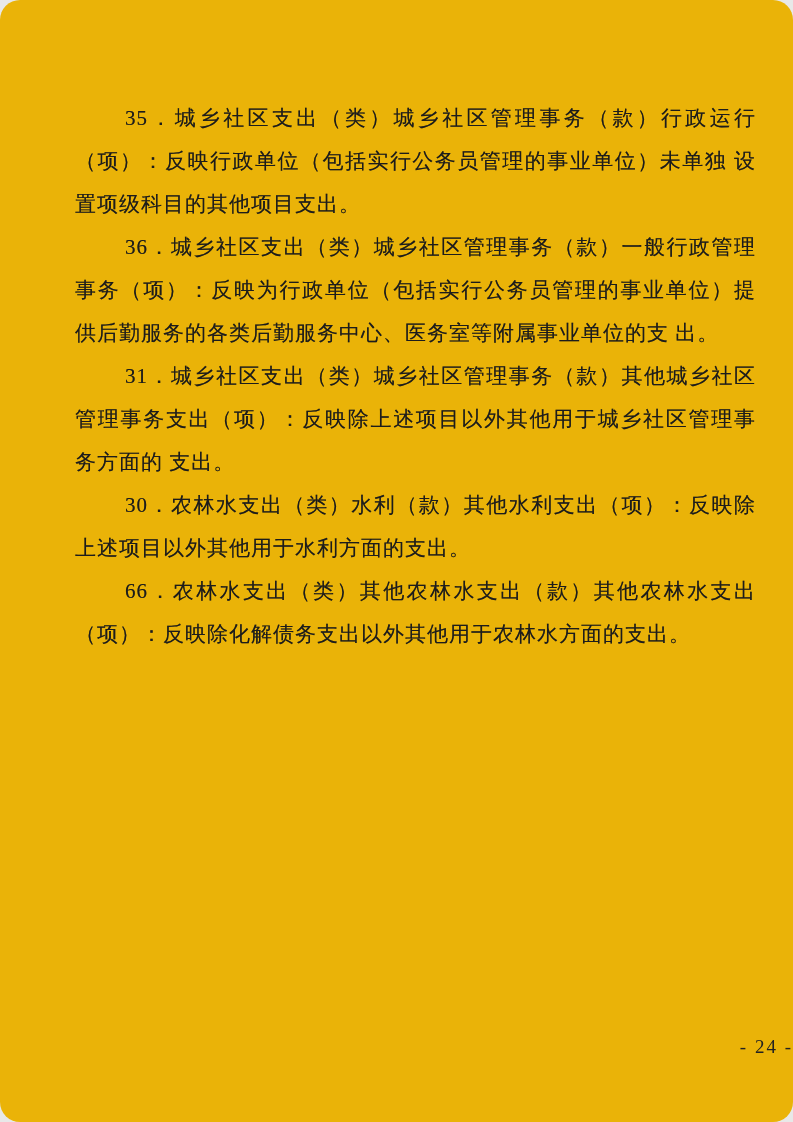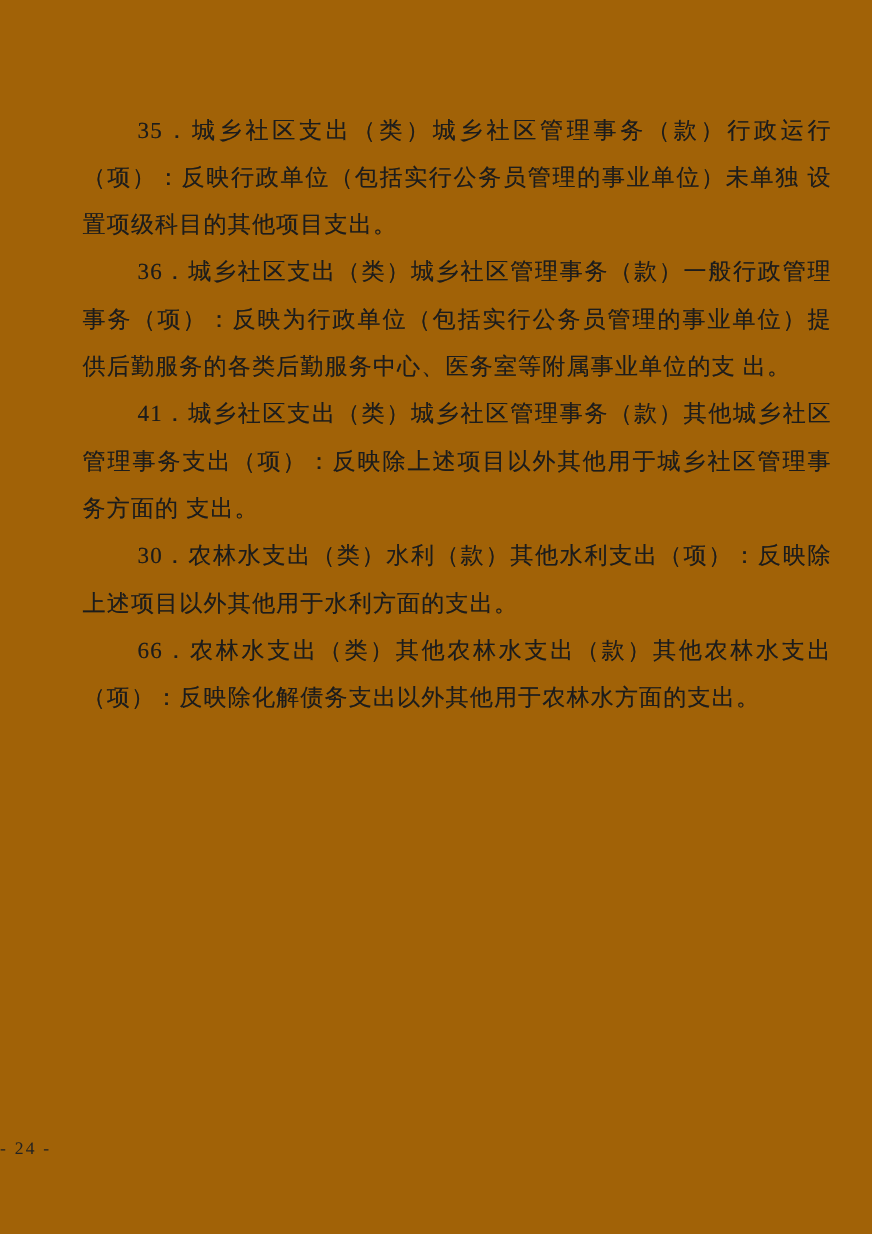--- a/index.html
+++ b/index.html
@@ -7,23 +7,24 @@
   html, body {
     background: #e8e8e8;
     font-family: "Liberation Serif", "DejaVu Serif", serif;
   }
 
   .page {
     position: relative;
     width: 793px;
     height: 1122px;
     margin: 0 auto;
-    background: #a16207;
+    background: #eab308;
     color: #1c1c1c;
     overflow: hidden;
+    border-radius: 20px;
   }
 
   .content {
     position: absolute;
     top: 97px;
     left: 75px;
     width: 681px;
   }
 
   .para {
@@ -35,33 +36,33 @@
     color: #1c1c1c;
     
     text-shadow: 0 0 0.4px rgba(30,30,30,0.55);
   }
 
   .page-number {
     position: absolute;
     top: 1036px;
     left: 0;
     width: 100%;
-    text-align: left;
-    font-size: 16px;
+    text-align: right;
+    font-size: 19px;
     letter-spacing: 2px;
     color: #222222;
     font-family: "Liberation Serif", "DejaVu Serif", serif;
   }
 </style>
 </head>
 <body>
 
 <div class="page">
   <div class="content">
     <p class="para">35．城乡社区支出（类）城乡社区管理事务（款）行政运行（项）：反映行政单位（包括实行公务员管理的事业单位）未单独 设置项级科目的其他项目支出。</p>
     <p class="para">36．城乡社区支出（类）城乡社区管理事务（款）一般行政管理事务（项）：反映为行政单位（包括实行公务员管理的事业单位）提供后勤服务的各类后勤服务中心、医务室等附属事业单位的支 出。</p>
-    <p class="para">41．城乡社区支出（类）城乡社区管理事务（款）其他城乡社区管理事务支出（项）：反映除上述项目以外其他用于城乡社区管理事务方面的 支出。</p>
+    <p class="para">31．城乡社区支出（类）城乡社区管理事务（款）其他城乡社区管理事务支出（项）：反映除上述项目以外其他用于城乡社区管理事务方面的 支出。</p>
     <p class="para">30．农林水支出（类）水利（款）其他水利支出（项）：反映除上述项目以外其他用于水利方面的支出。</p>
     <p class="para">66．农林水支出（类）其他农林水支出（款）其他农林水支出（项）：反映除化解债务支出以外其他用于农林水方面的支出。</p>
   </div>
 
   <div class="page-number">- 24 -</div>
 </div>
 
 </body></html>

